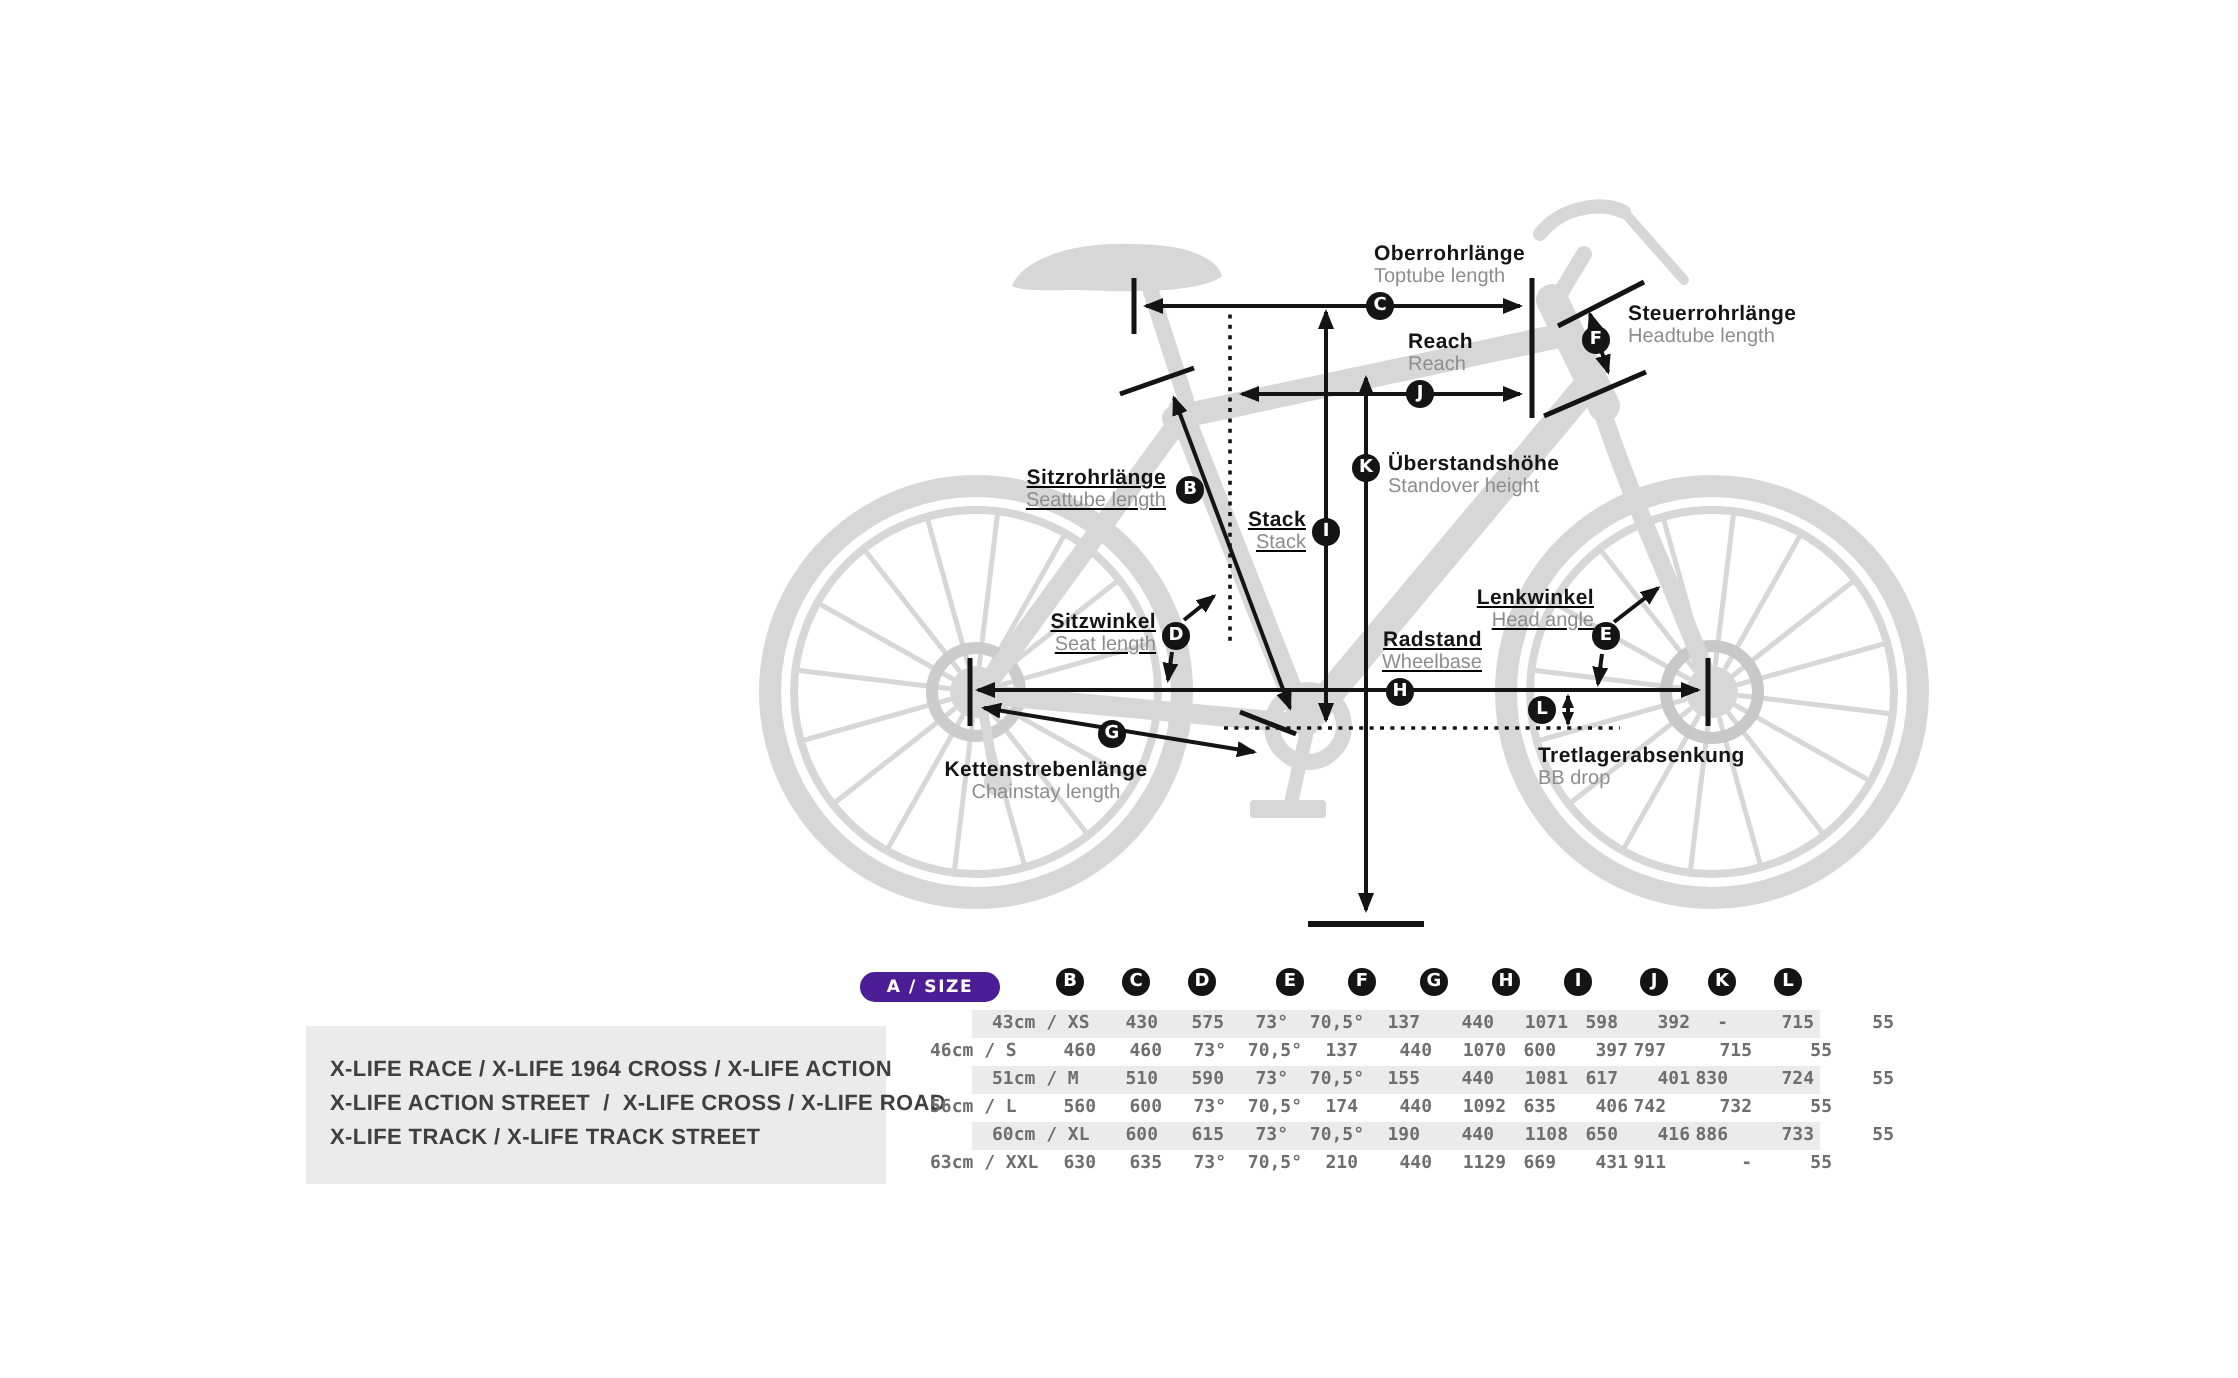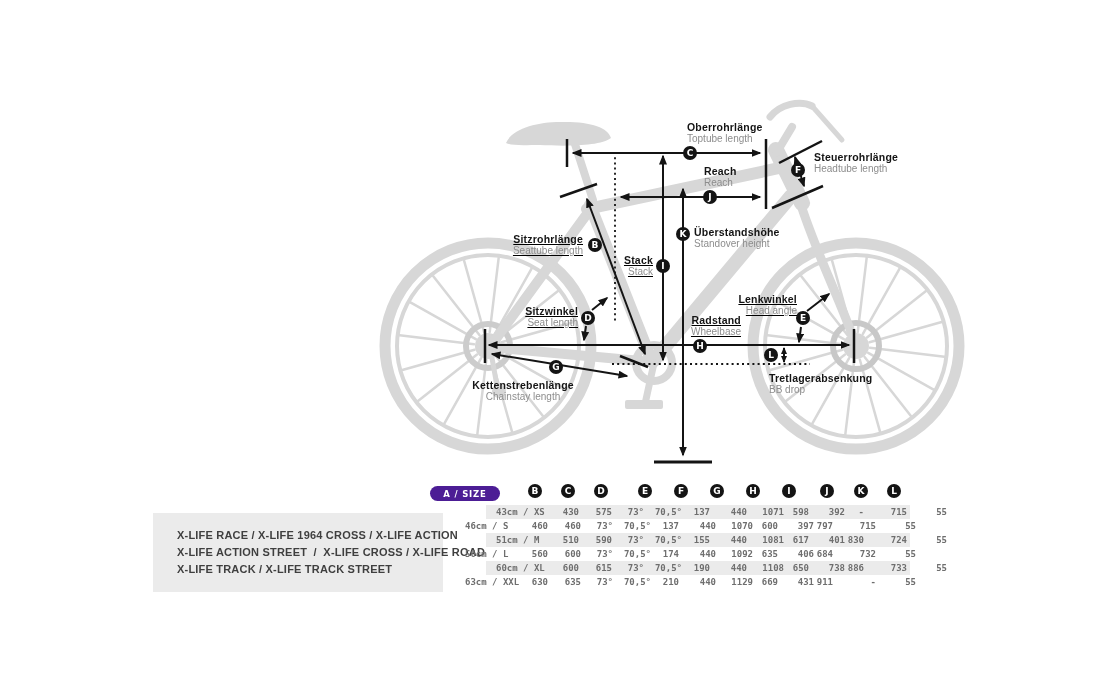--- a/index.html
+++ b/index.html
@@ -15,21 +15,21 @@
   .dlabel .de{font-weight:bold;font-size:10.5px;color:#141414;letter-spacing:.2px;}
   .dlabel .en{font-size:10px;color:#8d8d8d;}
   .al-r{text-align:right;text-decoration:underline;}
   .al-c{text-align:center;}
   
   .pill{position:absolute;left:430px;top:486px;width:70px;height:15px;border-radius:8px;
         background:#4c1d95;color:#fff;font:bold 8.5px "DejaVu Sans",sans-serif;letter-spacing:.8px;
         display:flex;align-items:center;justify-content:center;}
   
   .panel{position:absolute;left:153px;top:513px;width:290px;height:79px;background:#ebebeb;
-         box-sizing:border-box;padding:14px 0 0 24px;}
+         box-sizing:border-box;padding:14px 0 0 12px;}
   .panel .mline{font-weight:bold;font-size:11px;color:#3f3f3f;line-height:17px;
                 letter-spacing:.2px;white-space:pre;}
   
   .geo{position:absolute;left:455px;top:505px;width:455px;}
   .trow{display:grid;grid-template-columns:55px 38px 33px 32px 38px 28px 37px 37px 25px 36px 19px 43px 40px;
         height:14px;align-items:center;}
   .trow.odd{background:#ebebeb;margin-left:31px;}
   .tc{font:bold 9px "DejaVu Sans Mono",monospace;color:#6e6e6e;text-align:right;white-space:nowrap;}
   .tc.size{text-align:left;padding-left:10px;}
 </style>
@@ -282,35 +282,35 @@
       <span class="tc size">56cm / L</span>
       <span class="tc">560</span>
       <span class="tc">600</span>
       <span class="tc">73°</span>
       <span class="tc">70,5°</span>
       <span class="tc">174</span>
       <span class="tc">440</span>
       <span class="tc">1092</span>
       <span class="tc">635</span>
       <span class="tc">406</span>
-      <span class="tc">684</span>
+      <span class="tc">742</span>
       <span class="tc">732</span>
       <span class="tc">55</span>
     </div>
     <div class="trow odd">
       <span class="tc size">60cm / XL</span>
       <span class="tc">600</span>
       <span class="tc">615</span>
       <span class="tc">73°</span>
       <span class="tc">70,5°</span>
       <span class="tc">190</span>
       <span class="tc">440</span>
       <span class="tc">1108</span>
       <span class="tc">650</span>
-      <span class="tc">738</span>
+      <span class="tc">416</span>
       <span class="tc">886</span>
       <span class="tc">733</span>
       <span class="tc">55</span>
     </div>
     <div class="trow">
       <span class="tc size">63cm / XXL</span>
       <span class="tc">630</span>
       <span class="tc">635</span>
       <span class="tc">73°</span>
       <span class="tc">70,5°</span>

